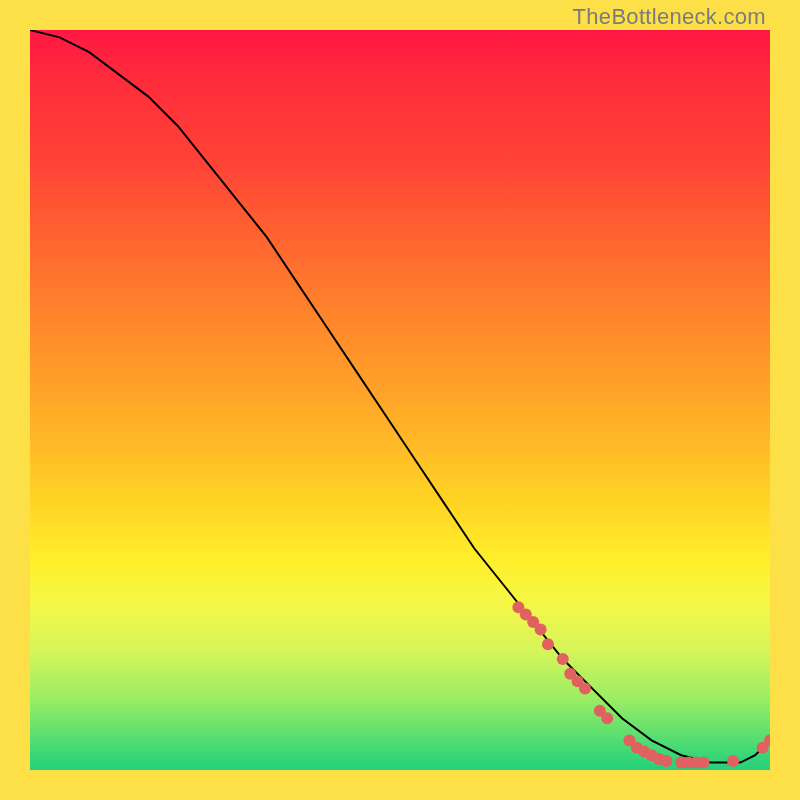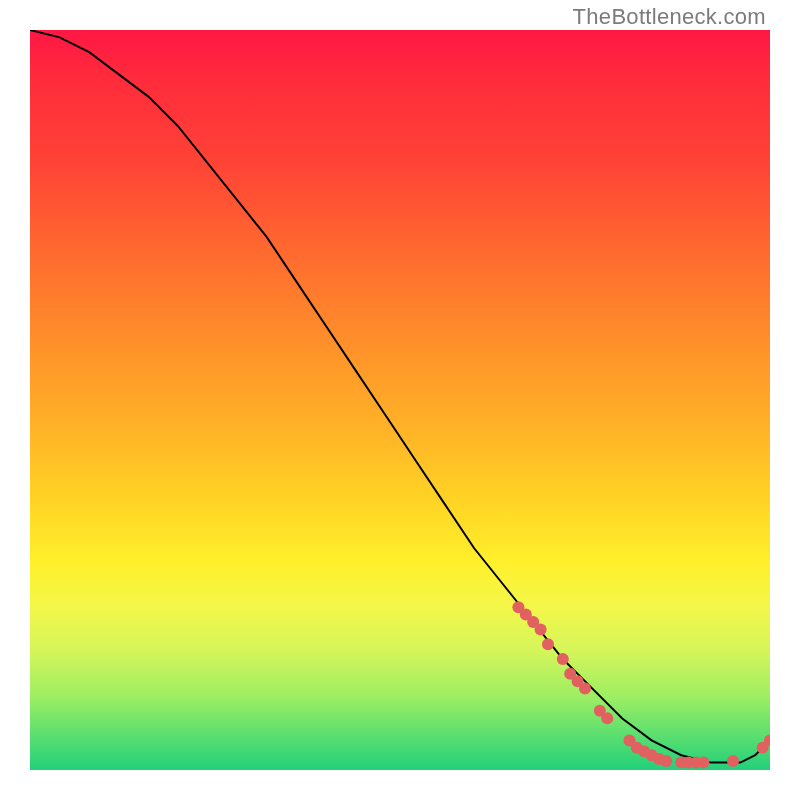--- a/index.html
+++ b/index.html
@@ -8,21 +8,21 @@
     width: 800px;
     height: 800px;
     background: #000;
     overflow: hidden;
     font-family: Arial, Helvetica, sans-serif;
   }
   .frame {
     position: relative;
     width: 800px;
     height: 800px;
-    background: #ffffff;
+    background: #fde047;
   }
   .plot {
     position: absolute;
     left: 30px;
     top: 30px;
     width: 740px;
     height: 740px;
     
     background: linear-gradient(
       to bottom,

